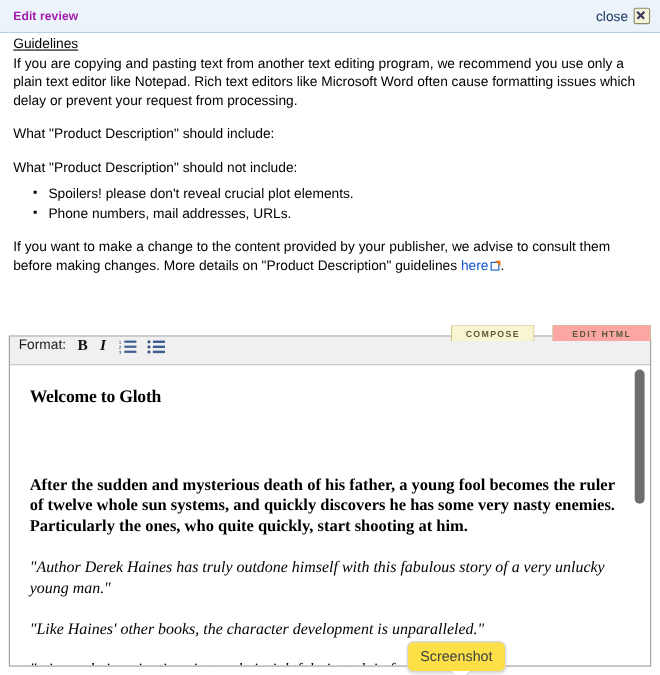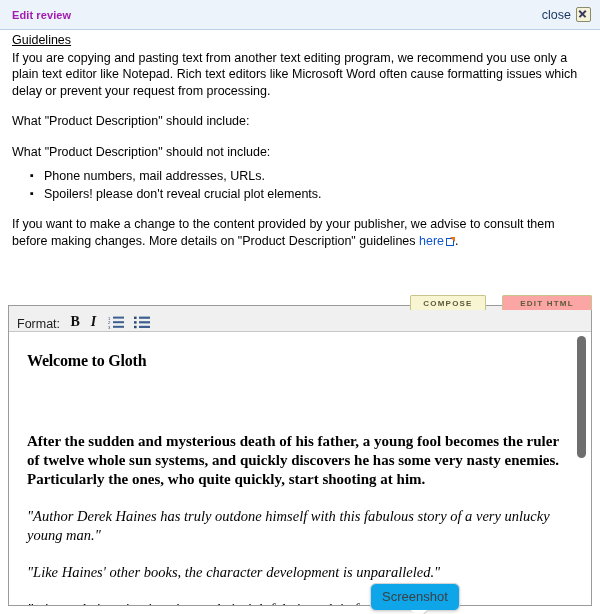--- a/index.html
+++ b/index.html
@@ -162,21 +162,21 @@
     border: 1px solid #9b9b9b;
     background: #ffffff;
     box-sizing: border-box;
     overflow: hidden;
   }
   .editor-toolbar {
     height: 26px;
     background: #f0f0f0;
     border-bottom: 1px solid #c7c7c7;
     display: flex;
-    align-items: flex-end;
+    align-items: flex-start;
     padding-left: 8px;
     box-sizing: border-box;
     gap: 9px;
   }
   .format-label {
     font-size: 12.5px;
     color: #202020;
   }
   .tb-btn {
     cursor: pointer;
@@ -249,21 +249,21 @@
     background: #6e6e6e;
     border-radius: 5px;
     cursor: pointer;
   }
 
   
   .tooltip {
     position: absolute;
     left: 370px;
     top: 583px;
-    background: #0ea5e9;
+    background: #fde047;
     border: 1px solid #d6d6d6;
     border-radius: 6px;
     padding: 5px 11px 6px 11px;
     font-family: "Liberation Sans", sans-serif;
     font-size: 13px;
     color: #3c4043;
     box-shadow: 0 1px 3px rgba(0,0,0,0.14);
     z-index: 20;
   }
   .tooltip::after,
@@ -299,22 +299,22 @@
 </div>
 
 <div class="guidelines">
   <div class="guidelines-heading">Guidelines</div>
   <p class="g-para">If you are copying and pasting text from another text editing program, we recommend you use only a plain text editor like Notepad. Rich text editors like Microsoft Word often cause formatting issues which delay or prevent your request from processing.</p>
 
   <p class="g-para spaced">What "Product Description" should include:</p>
 
   <p class="g-para spaced">What "Product Description" should not include:</p>
   <ul class="g-list">
+    <li>Spoilers! please don't reveal crucial plot elements.</li>
     <li>Phone numbers, mail addresses, URLs.</li>
-    <li>Spoilers! please don't reveal crucial plot elements.</li>
   </ul>
 
   <p class="g-para spaced"><span>If you want to make a change to the content provided by your publisher, we advise to consult them before making changes. More details on "Product Description" guidelines </span><a class="link" href="#">here</a><span class="ext-icon"><span class="box"></span><span class="arrow"></span></span><span>.</span></p>
 </div>
 
 <div class="editor-tabs">
   <div class="editor-tab compose">COMPOSE</div>
   <div class="editor-tab edithtml">EDIT HTML</div>
 </div>
 

